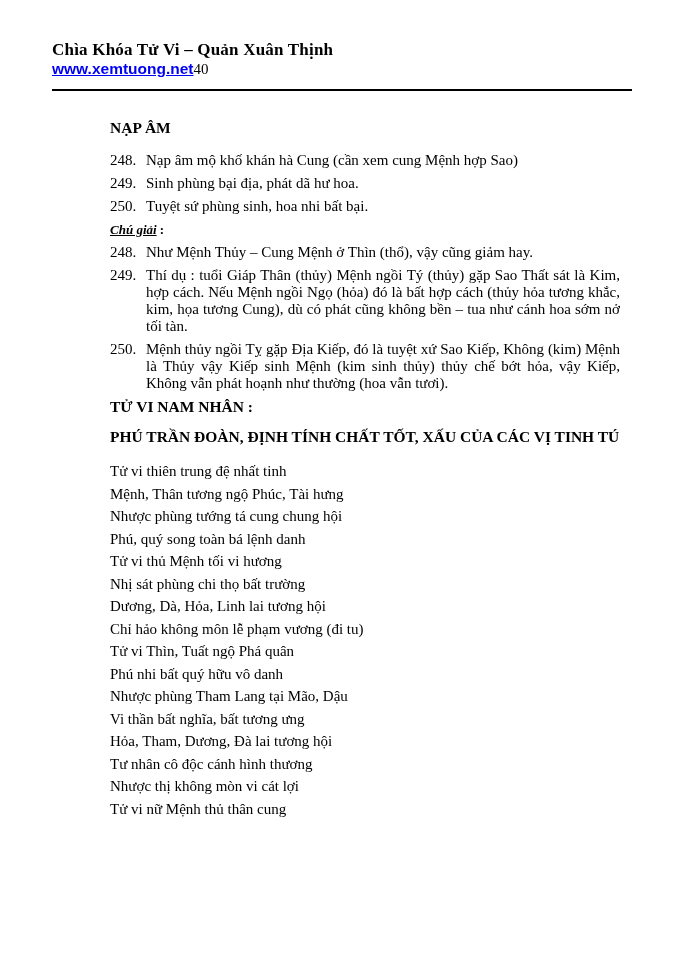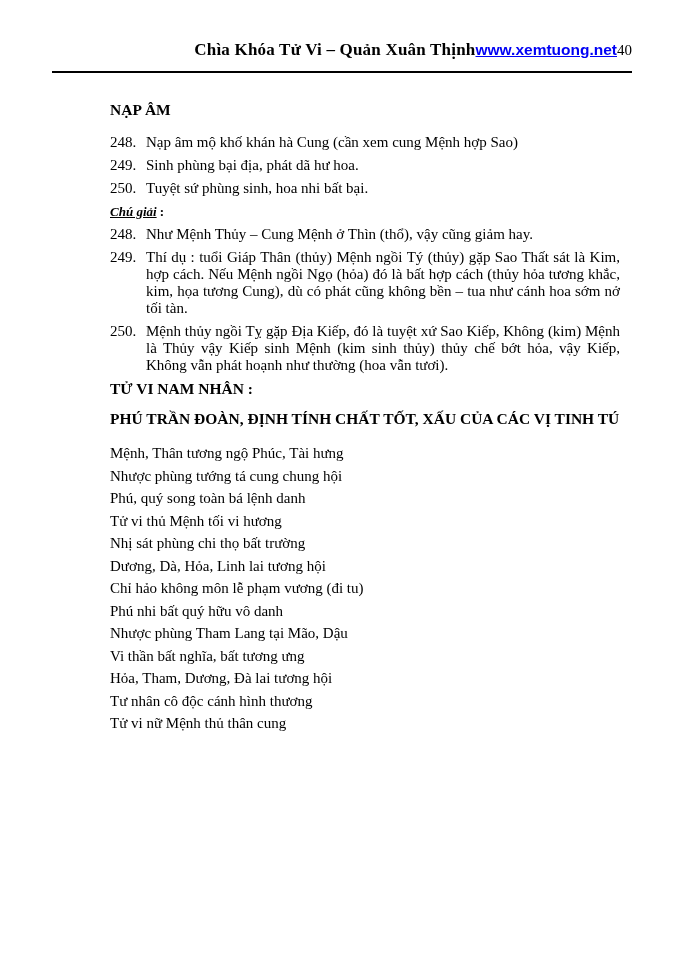--- a/index.html
+++ b/index.html
@@ -22,22 +22,23 @@
   }
 
   
   .page-header {
     margin: 40px 54px 0 52px;
     border-bottom: 2px solid #000000;
     padding-bottom: 11px;
   }
   .header-row {
     display: flex;
-    justify-content: flex-end;
+    justify-content: flex-start;
     align-items: baseline;
+    flex-direction: column;
   }
   .book-title {
     font-weight: bold;
     font-size: 17px;
     letter-spacing: 0.2px;
     white-space: nowrap;
   }
   .header-right {
     display: flex;
     align-items: baseline;
@@ -161,32 +162,35 @@
         <span class="num">250.</span>
         <span class="txt">Mệnh thủy ngồi Tỵ gặp Địa Kiếp, đó là tuyệt xứ Sao Kiếp, Không (kim) Mệnh là Thủy vậy Kiếp sinh Mệnh (kim sinh thủy) thủy chế bớt hỏa, vậy Kiếp, Không vẫn phát hoạnh như thường (hoa vẫn tươi).</span>
       </div>
     </div>
 
     <h2 class="section-heading nam-nhan-heading">TỬ VI NAM NHÂN :</h2>
 
     <h2 class="section-heading phu-heading">PHÚ TRẦN ĐOÀN, ĐỊNH TÍNH CHẤT TỐT, XẤU CỦA CÁC VỊ TINH TÚ</h2>
 
     <div class="poem">
+      <p class="poem-line">Tử vi thiên trung đệ nhất tinh</p>
       <p class="poem-line">Mệnh, Thân tương ngộ Phúc, Tài hưng</p>
       <p class="poem-line">Nhược phùng tướng tá cung chung hội</p>
       <p class="poem-line">Phú, quý song toàn bá lệnh danh</p>
       <p class="poem-line">Tử vi thủ Mệnh tối vi hương</p>
       <p class="poem-line">Nhị sát phùng chi thọ bất trường</p>
       <p class="poem-line">Dương, Dà, Hỏa, Linh lai tương hội</p>
       <p class="poem-line">Chỉ hảo không môn lễ phạm vương (đi tu)</p>
+      <p class="poem-line">Tử vi Thìn, Tuất ngộ Phá quân</p>
       <p class="poem-line">Phú nhi bất quý hữu vô danh</p>
       <p class="poem-line">Nhược phùng Tham Lang tại Mão, Dậu</p>
       <p class="poem-line">Vi thần bất nghĩa, bất tương ưng</p>
       <p class="poem-line">Hỏa, Tham, Dương, Đà lai tương hội</p>
       <p class="poem-line">Tư nhân cô độc cánh hình thương</p>
+      <p class="poem-line">Nhược thị không mòn vi cát lợi</p>
     </div>
 
 
     <div class="poem">
       <p class="poem-line">Tử vi nữ Mệnh thủ thân cung</p>
     </div>
 
   </main>
 </div>
 

